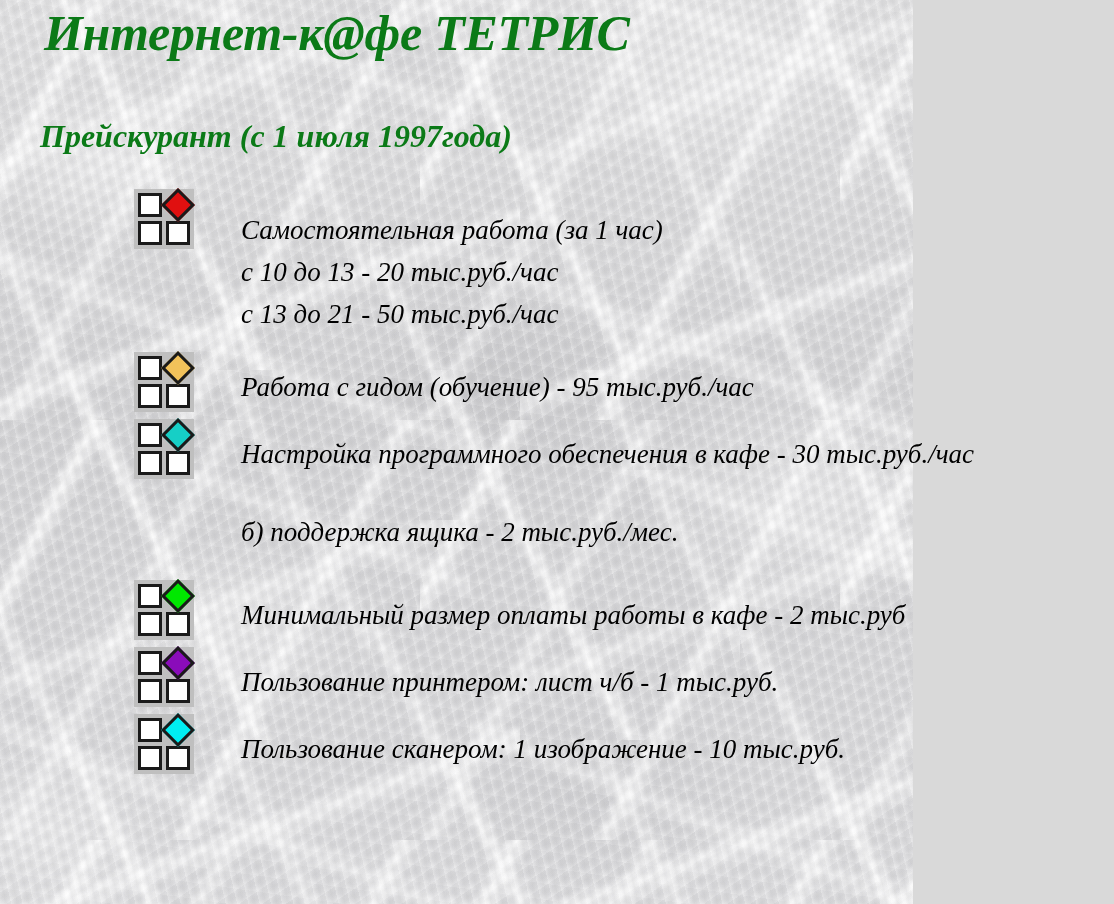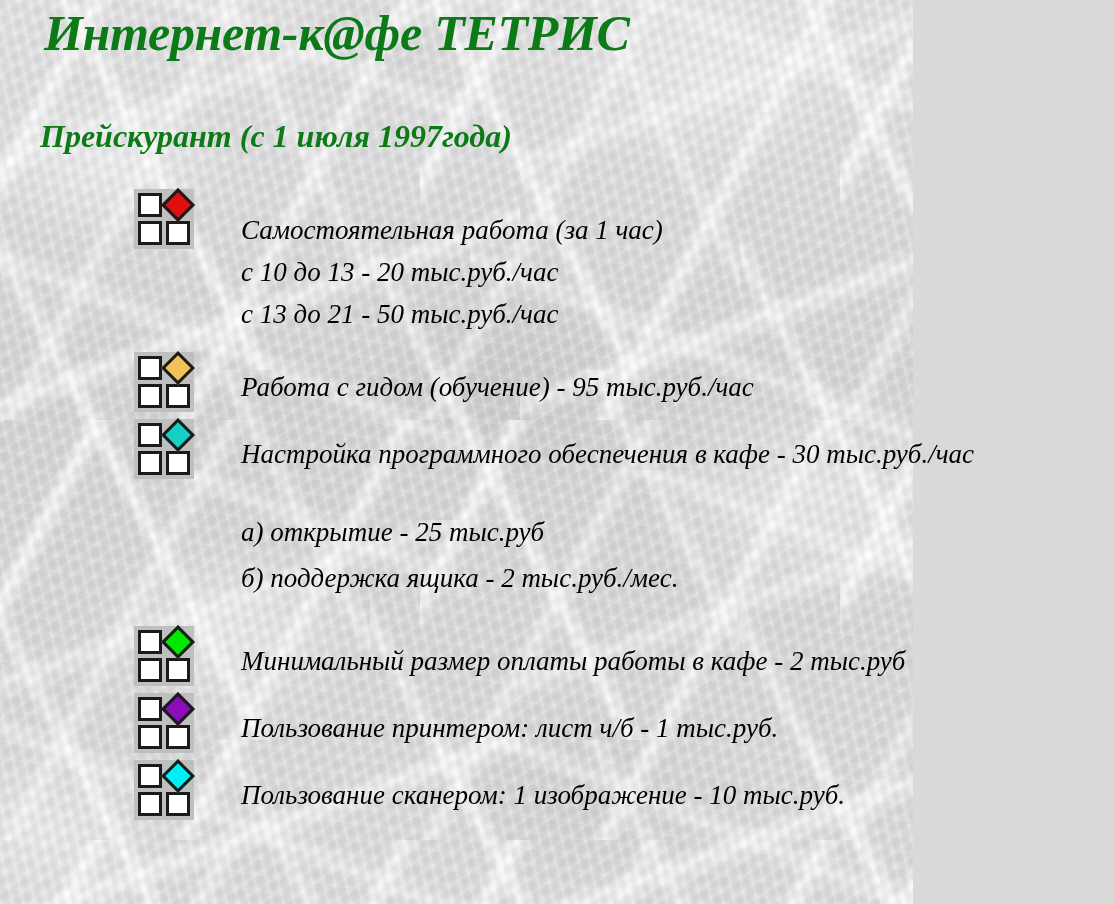--- a/index.html
+++ b/index.html
@@ -221,23 +221,20 @@
         </span>
         <span class="row-text single">
           <span class="line">Настройка программного обеспечения в кафе - 30 тыс.руб./час</span>
         </span>
       </li>
 
 
       <div class="spacer-24"></div>
 
       <li class="price-row sub-row">
-        <span class="sub-text">а) открытие - 25 тыс.руб</span>
-      </li>
-      <li class="price-row sub-row">
         <span class="sub-text">б) поддержка ящика - 2 тыс.руб./мес.</span>
       </li>
 
       <div class="spacer-24"></div>
 
       <li class="price-row">
         <span class="tetris-icon">
           <span class="cell tl"></span>
           <span class="cell bl"></span>
           <span class="cell br"></span>

